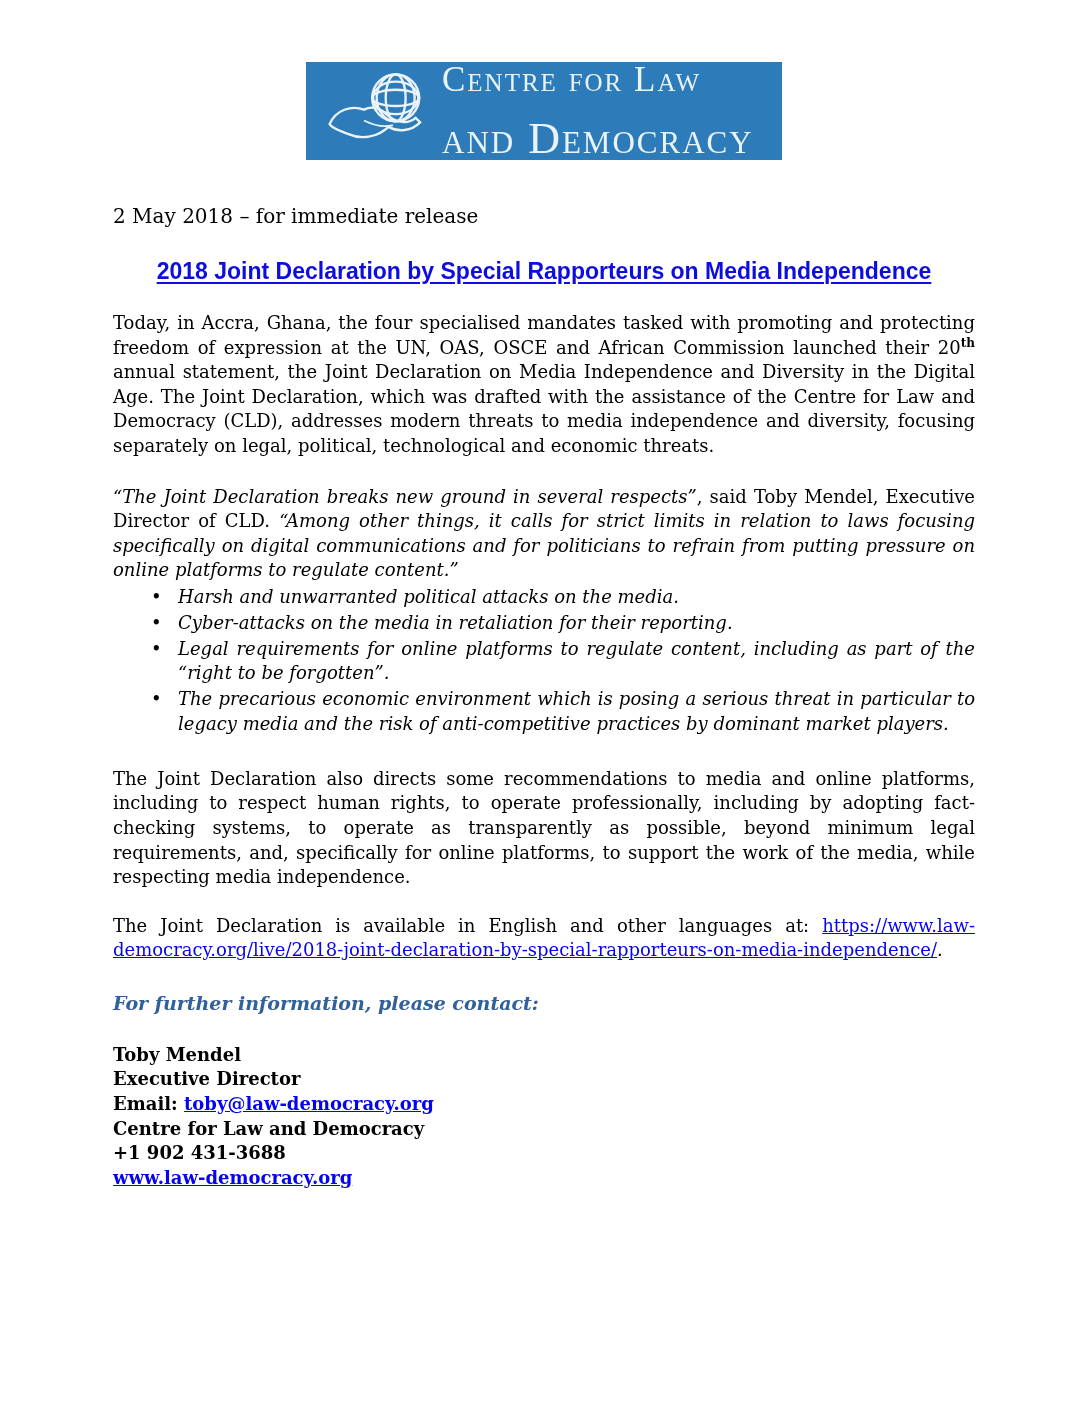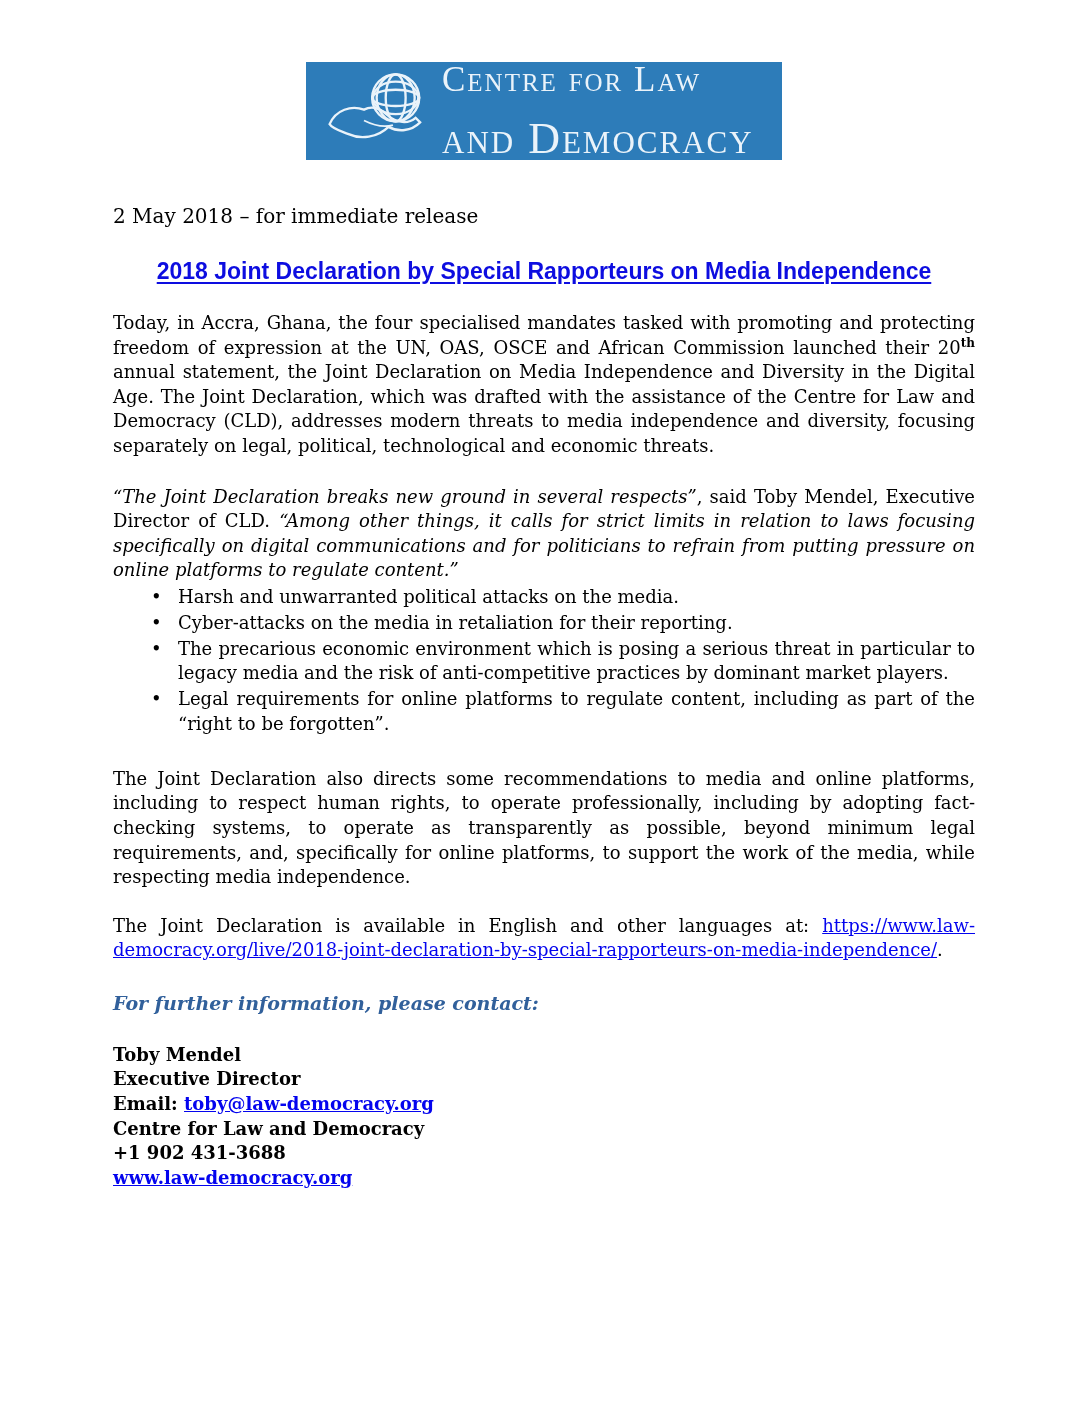--- a/index.html
+++ b/index.html
@@ -85,20 +85,21 @@
     margin: 2px 0 0 0;
     padding: 0;
   }
   ul.threats li {
     position: relative;
     padding-left: 65px;
     font-size: 18px;
     line-height: 24.8px;
     text-align: justify;
     margin: 0 0 1px 0;
+    font-style: italic;
   }
   ul.threats li::before {
     content: "\2022";
     position: absolute;
     left: 38px;
     top: 0;
   }
 
   
   a.link {
@@ -155,22 +156,22 @@
   <h1 class="title">2018 Joint Declaration by Special Rapporteurs on Media Independence</h1>
 
   <p class="body-p"><span>Today, in Accra, Ghana, the four specialised mandates tasked with promoting and protecting freedom of expression at the UN, OAS, OSCE and African Commission launched their 20</span><sup class="ordinal">th</sup><span> annual statement, the Joint Declaration on Media Independence and Diversity in the Digital Age. The Joint Declaration, which was drafted with the assistance of the Centre for Law and Democracy (CLD), addresses modern threats to media independence and diversity, focusing separately on legal, political, technological and economic threats.</span></p>
 
   <p class="body-p"><span class="italic">“The Joint Declaration breaks new ground in several respects”</span><span>, said Toby Mendel, Executive Director of CLD. </span><span class="italic">“Among other things, it calls for strict limits in relation to laws focusing specifically on digital communications and for politicians to refrain from putting pressure on online platforms to regulate content.”</span></p>
 
 
   <ul class="threats">
     <li>Harsh and unwarranted political attacks on the media.</li>
     <li>Cyber-attacks on the media in retaliation for their reporting.</li>
+    <li>Legal requirements for online platforms to regulate content, including as part of the “right to be forgotten”.</li>
     <li>The precarious economic environment which is posing a serious threat in particular to legacy media and the risk of anti-competitive practices by dominant market players.</li>
-    <li>Legal requirements for online platforms to regulate content, including as part of the “right to be forgotten”.</li>
   </ul>
 
   <p class="body-p" style="margin-top:30px">The Joint Declaration also directs some recommendations to media and online platforms, including to respect human rights, to operate professionally, including by adopting fact-checking systems, to operate as transparently as possible, beyond minimum legal requirements, and, specifically for online platforms, to support the work of the media, while respecting media independence.</p>
 
   <p class="body-p" style="margin-top:24px"><span>The Joint Declaration is available in English and other languages at: </span><a class="link">https://www.law-democracy.org/live/2018-joint-declaration-by-special-rapporteurs-on-media-independence/</a><span>.</span></p>
 
   <p class="contact-heading">For further information, please contact:</p>
 
   <div class="contact">
     <p>Toby Mendel</p>

